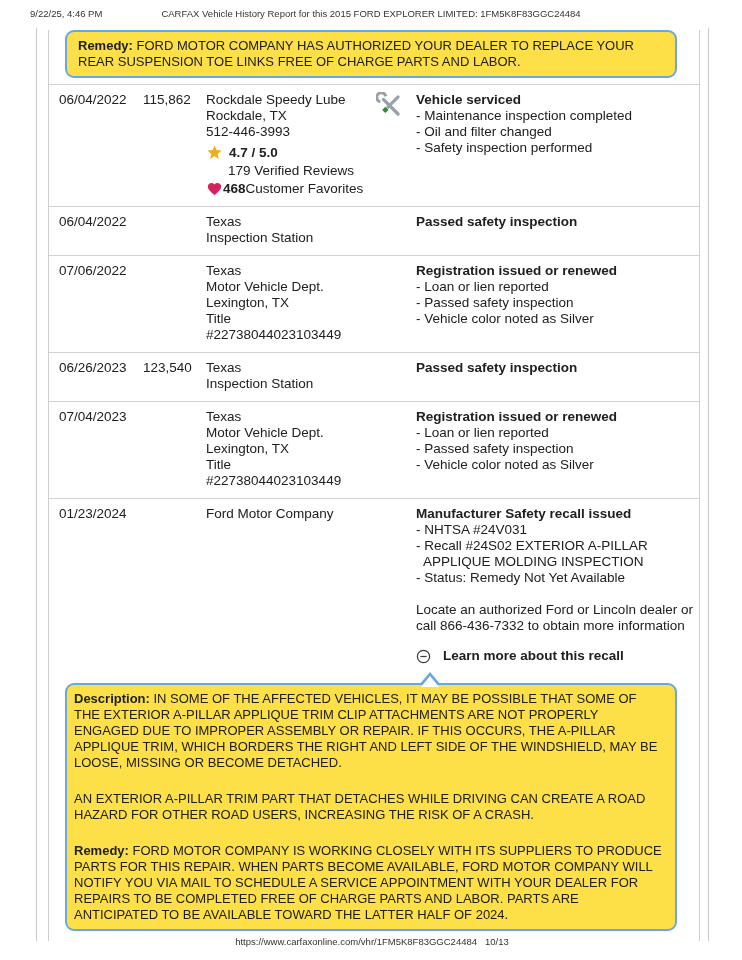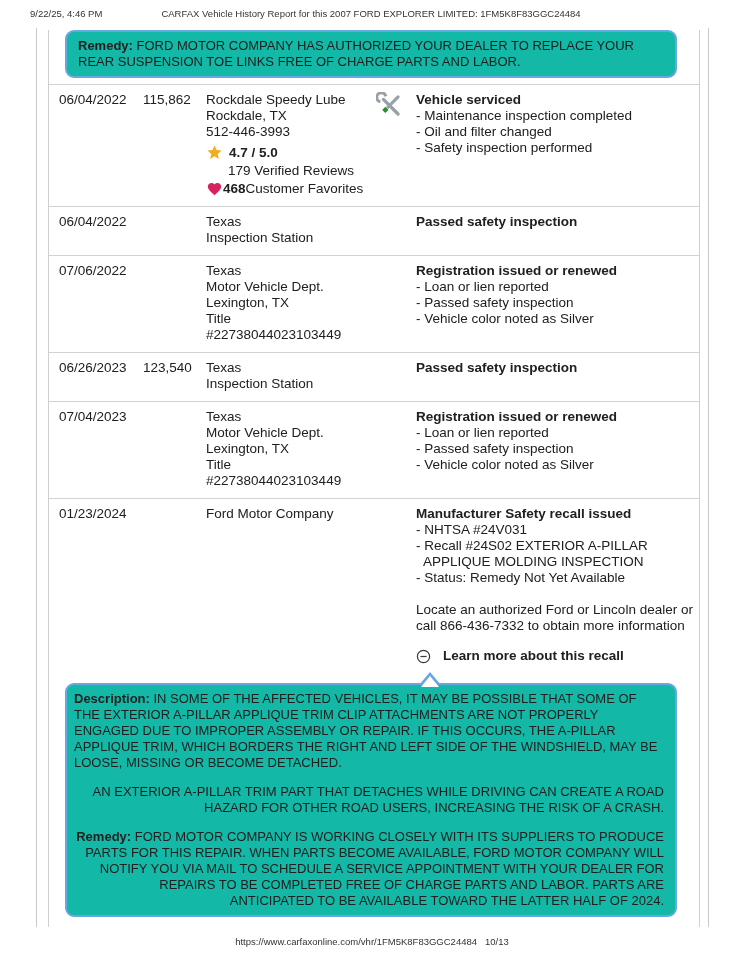--- a/index.html
+++ b/index.html
@@ -15,32 +15,32 @@
   .ph-left { position:absolute; left:0; top:0; }
   .ph-title { position:absolute; left:50%; transform:translateX(-50%); top:0; white-space:nowrap; }
   .print-footer { position:absolute; bottom:13px; left:30px; right:28px;
     font-size:9.5px; color:#333; display:flex; justify-content:center;gap:8px; }
   
   .section { position:absolute; top:28px; left:36px; width:673px; min-height:882px;
     border-left:1px solid #c9c9c9; border-right:1px solid #c9c9c9; }
   .htable { margin-left:11px; width:652px; min-height:882px;
     border-left:1px solid #cfcfcf; border-right:1px solid #cfcfcf; padding-bottom:4px; }
   
-  .bluebox { border:2px solid #69a7e3; border-radius:9px; background:#14b8a6;
+  .bluebox { border:2px solid #69a7e3; border-radius:9px; background:#fde047;
     font-size:13px; line-height:16px; padding:6px 11px; }
   .box-top { margin:2px 22px 6px 16px; }
   .box-bottom { margin:10px 22px 6px 16px; position:relative;padding-left:7px; }
   .box-bottom::before { content:""; position:absolute; top:-13px; left:352px; width:0; height:0;
     border-left:11px solid transparent; border-right:11px solid transparent;
     border-bottom:13px solid #69a7e3; }
   .box-bottom::after { content:""; position:absolute; top:-9px; left:354px; width:0; height:0;
     border-left:9px solid transparent; border-right:9px solid transparent;
     border-bottom:11px solid #ffffff; }
   .bp { margin:0 0 0 0; }
-  .bp + .bp { margin-top:13px;text-align:right; }
+  .bp + .bp { margin-top:20px; }
   
   .hrow { display:flex; border-top:1px solid #d2d2d2; padding:7px 0 9px 0;
     font-size:13.5px; line-height:16px; }
   .c-date { width:94px; padding-left:10px; flex:none; }
   .c-miles { width:63px; flex:none; }
   .c-loc { width:170px; flex:none; }
   .c-icon { width:40px; flex:none; padding-top:0; }
   .c-desc { flex:1; padding-right:6px; }
   .dtitle { font-weight:bold; }
   .detail { padding-left:7px; text-indent:-7px; }
@@ -52,21 +52,21 @@
   .reviews-line { margin-top:2px;text-align:center; }
   .fav-line { display:flex; align-items:center; margin-top:2px; }
   .fav-count { font-weight:bold; }
   svg { display:block; }
 </style>
 </head>
 <body>
 
 <div class="print-header">
   <span class="ph-left">9/22/25, 4:46 PM</span>
-  <span class="ph-title">CARFAX Vehicle History Report for this 2007 FORD EXPLORER LIMITED: 1FM5K8F83GGC24484</span>
+  <span class="ph-title">CARFAX Vehicle History Report for this 2015 FORD EXPLORER LIMITED: 1FM5K8F83GGC24484</span>
 </div>
 
 <div class="section">
   <div class="htable">
 
     <div class="bluebox box-top">
       <p class="bp"><b>Remedy:</b> <span>FORD MOTOR COMPANY HAS AUTHORIZED YOUR DEALER TO REPLACE YOUR REAR SUSPENSION TOE LINKS FREE OF CHARGE PARTS AND LABOR.</span></p>
     </div>
 
     <div class="hrow">

